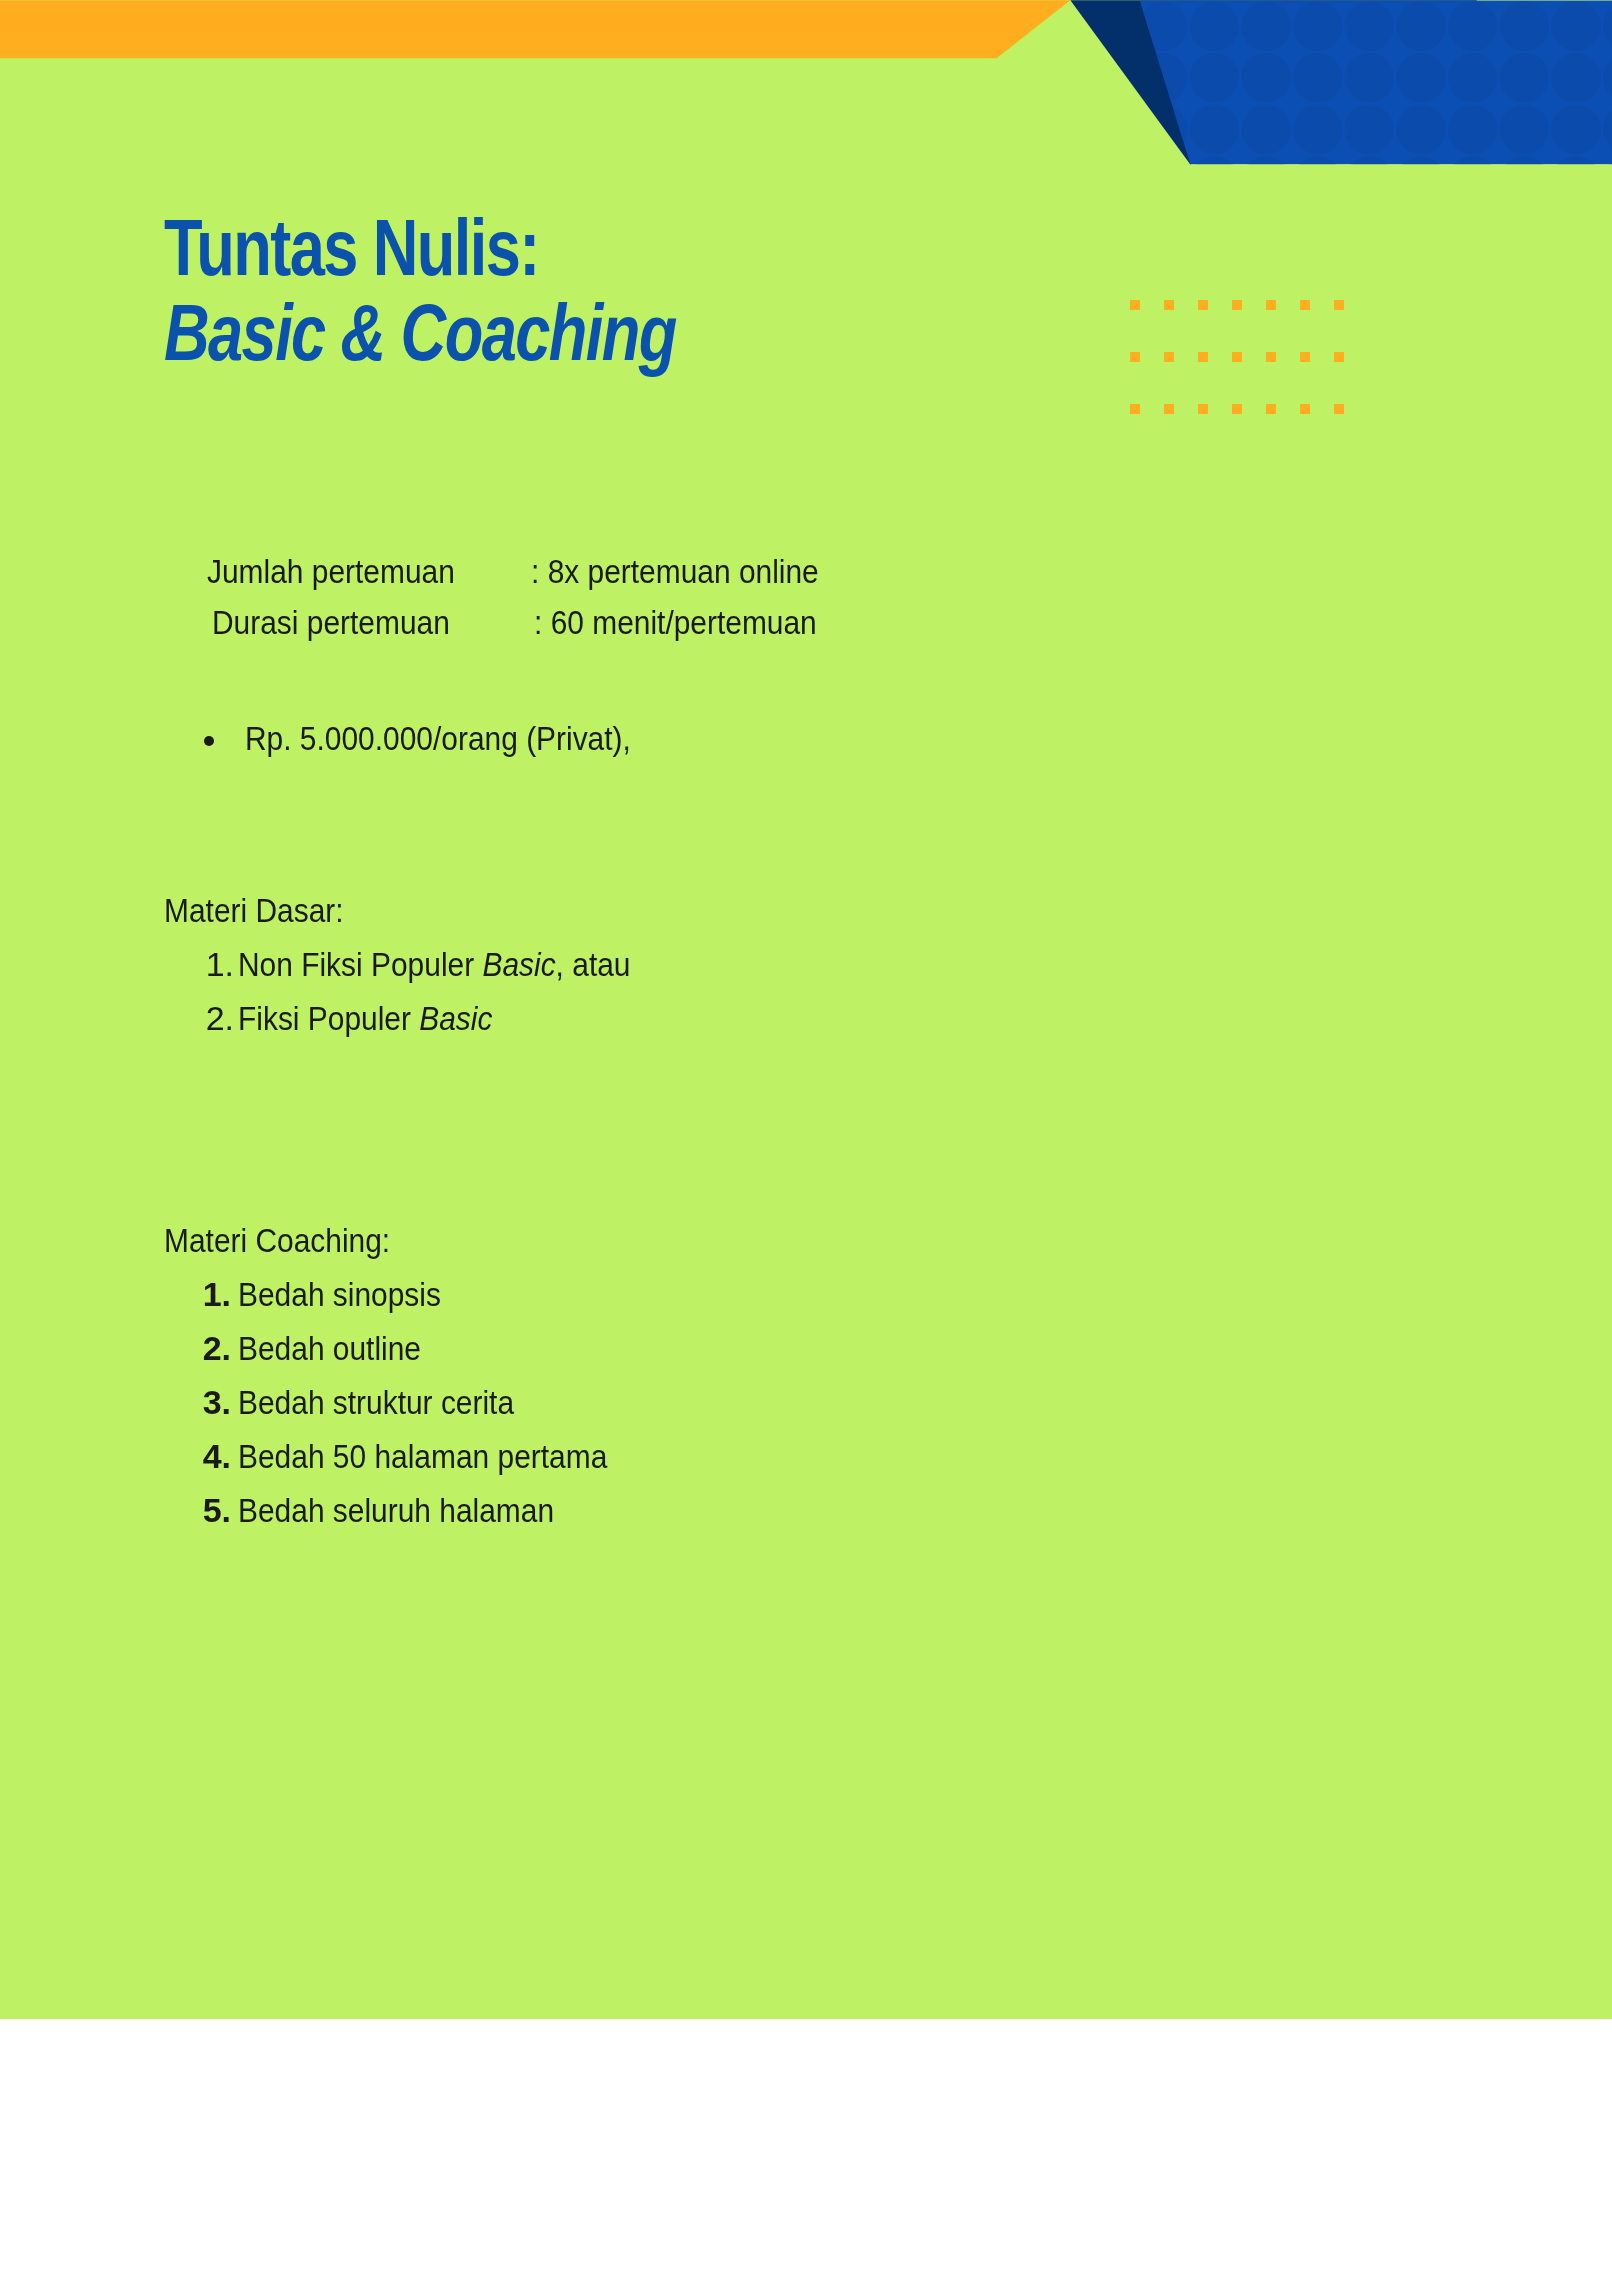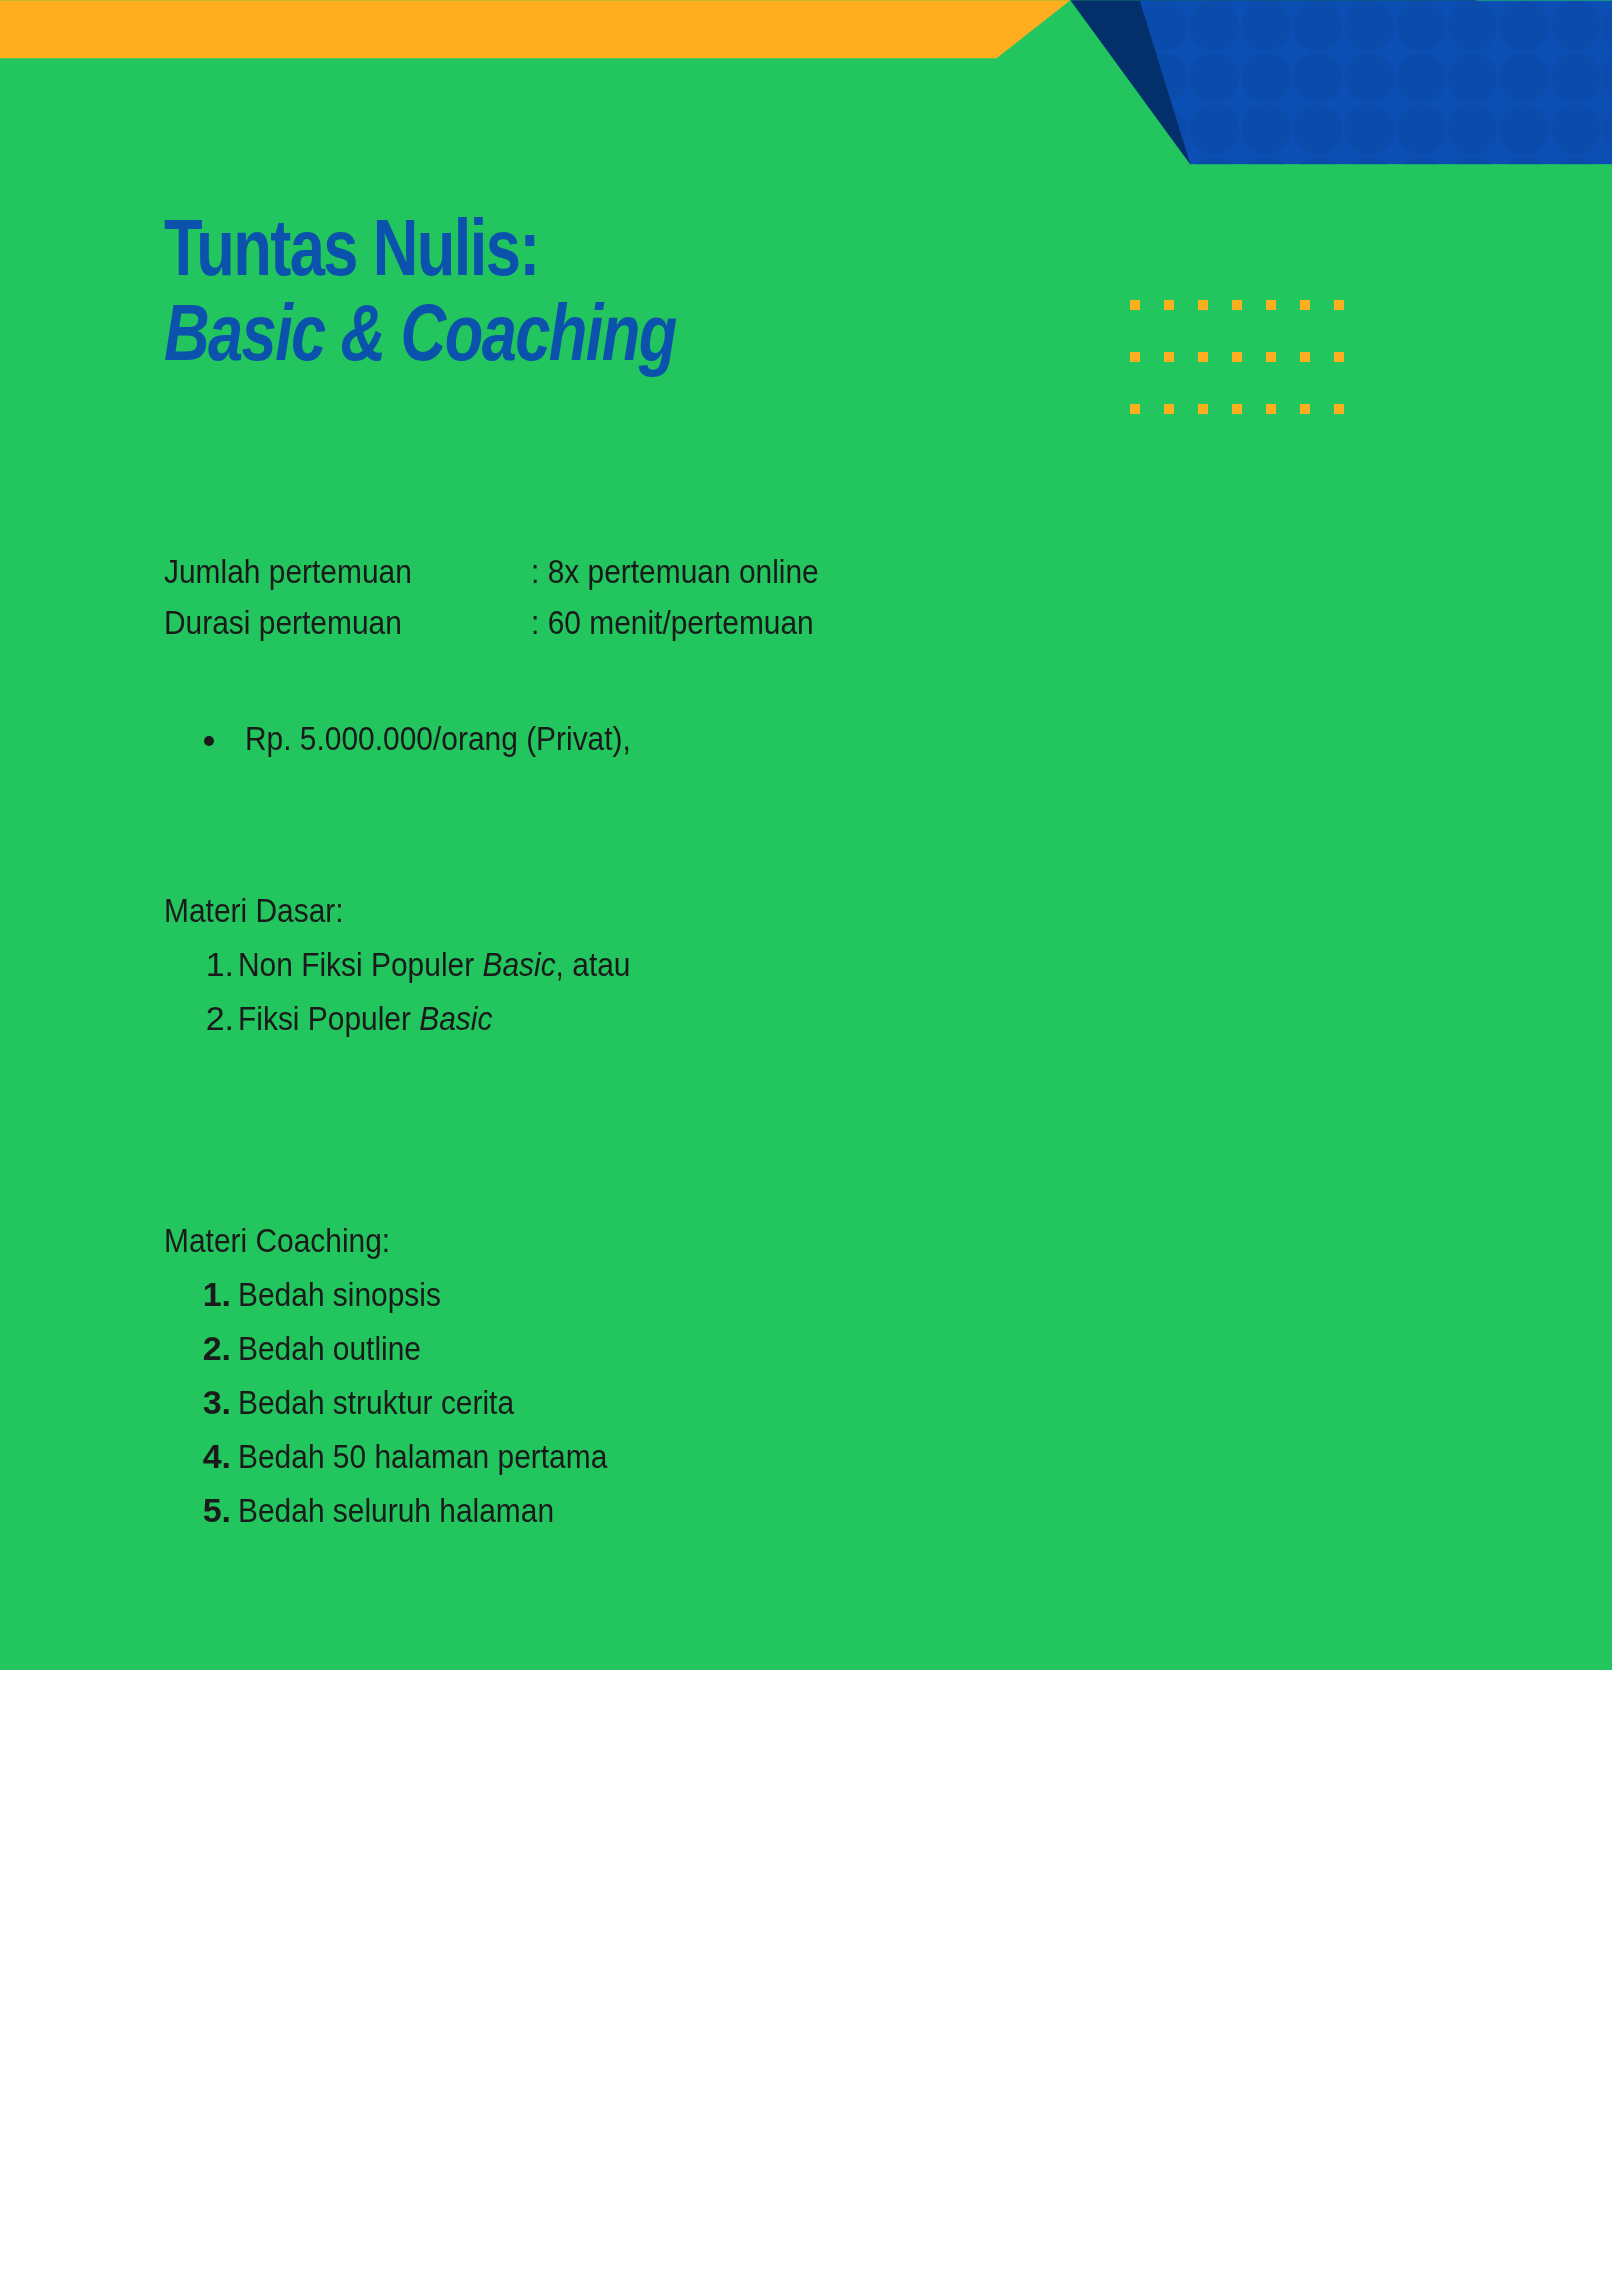--- a/index.html
+++ b/index.html
@@ -7,22 +7,22 @@
     margin: 0;
     padding: 0;
     background: #ffffff;
   }
   body {
     font-family: "DejaVu Sans", sans-serif;
   }
   .page {
     position: relative;
     width: 1612px;
-    height: 1670px;
-    background: #22c55e;
+    height: 2019px;
+    background: #bef264;
     overflow: hidden;
   }
 
   
   .header-deco {
     position: absolute;
     top: 0;
     left: 0;
     width: 1612px;
     height: 185px;
@@ -82,20 +82,21 @@
   }
   .meta-table {
     border-collapse: collapse;
   }
   .meta-table td {
     padding: 0 0 16.6px 0;
     vertical-align: top;
     font-size: 34px;
     line-height: 1.0;
     white-space: nowrap;
+    text-align: center;
   }
   .meta-table td.label {
     width: 367px;
   }
   .txt {
     transform: scaleX(0.88);
     transform-origin: left center;
     display: inline-block;
     white-space: nowrap;
   }

